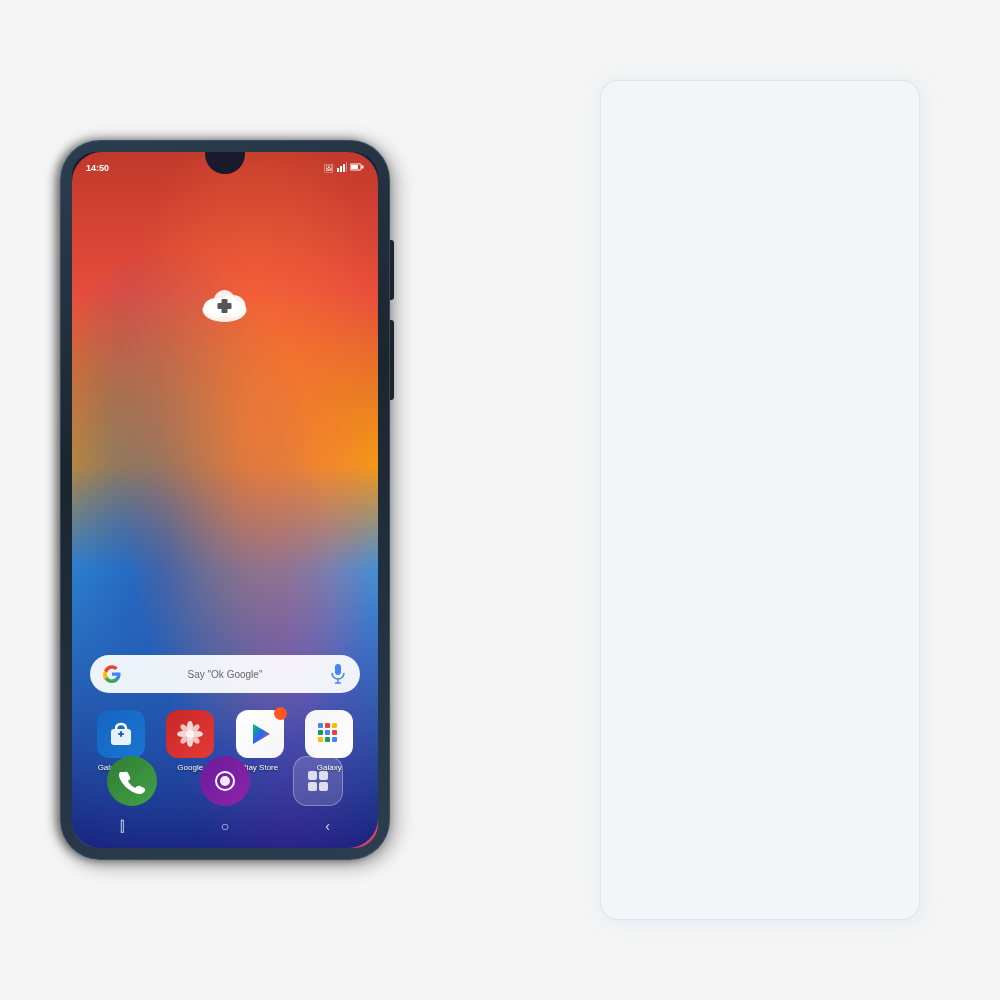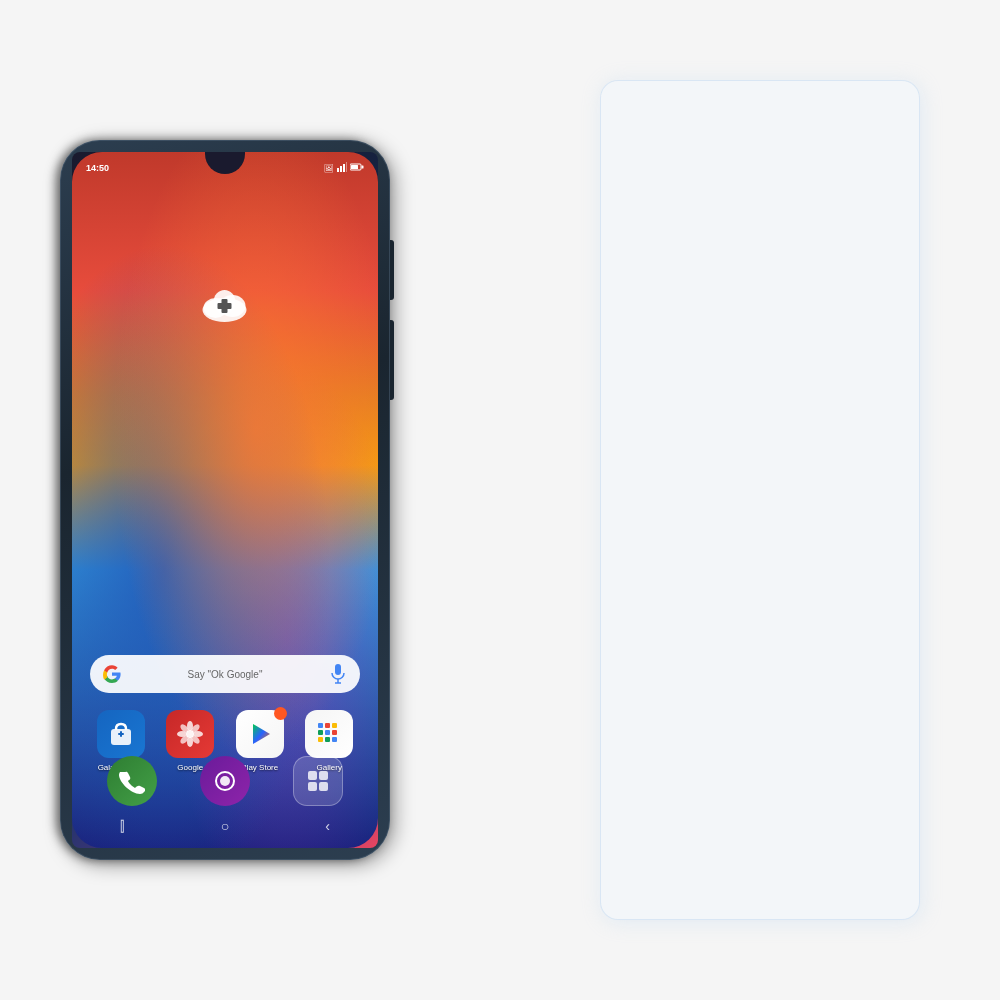--- a/index.html
+++ b/index.html
@@ -75,21 +75,21 @@
       height: 80px;
       background: #1a252f;
       border-radius: 0 3px 3px 0;
     }
 
     
     .screen {
       width: 100%;
       height: 100%;
       background: linear-gradient(135deg, #1a1a2e 0%, #16213e 30%, #0f3460 60%, #533483 80%, #e94560 100%);
-      border-radius: 8px;
+      border-radius: 24px;
       overflow: hidden;
       position: relative;
     }
 
     
     .screen-bg {
       position: absolute;
       inset: 0;
       background: 
         radial-gradient(ellipse at 60% 40%, rgba(255,120,50,0.7) 0%, transparent 55%),
@@ -438,21 +438,21 @@
               <rect x="9" y="2" width="5" height="5" rx="1" fill="#ea4335"></rect>
               <rect x="16" y="2" width="5" height="5" rx="1" fill="#fbbc05"></rect>
               <rect x="2" y="9" width="5" height="5" rx="1" fill="#0f9d58"></rect>
               <rect x="9" y="9" width="5" height="5" rx="1" fill="#4285f4"></rect>
               <rect x="16" y="9" width="5" height="5" rx="1" fill="#ea4335"></rect>
               <rect x="2" y="16" width="5" height="5" rx="1" fill="#fbbc05"></rect>
               <rect x="9" y="16" width="5" height="5" rx="1" fill="#0f9d58"></rect>
               <rect x="16" y="16" width="5" height="5" rx="1" fill="#4285f4"></rect>
             </svg>
           </div>
-          <span class="app-label">Gallery</span>
+          <span class="app-label">Galaxy</span>
         </div>
       </div>
 
       <div class="page-dots" style="bottom:62px;">
         <div class="dot"></div>
         <div class="dot active"></div>
         <div class="dot"></div>
       </div>
 
       <div style="position:absolute; bottom:42px; left:14px; right:14px; display:flex; justify-content:space-around; z-index:5;">

